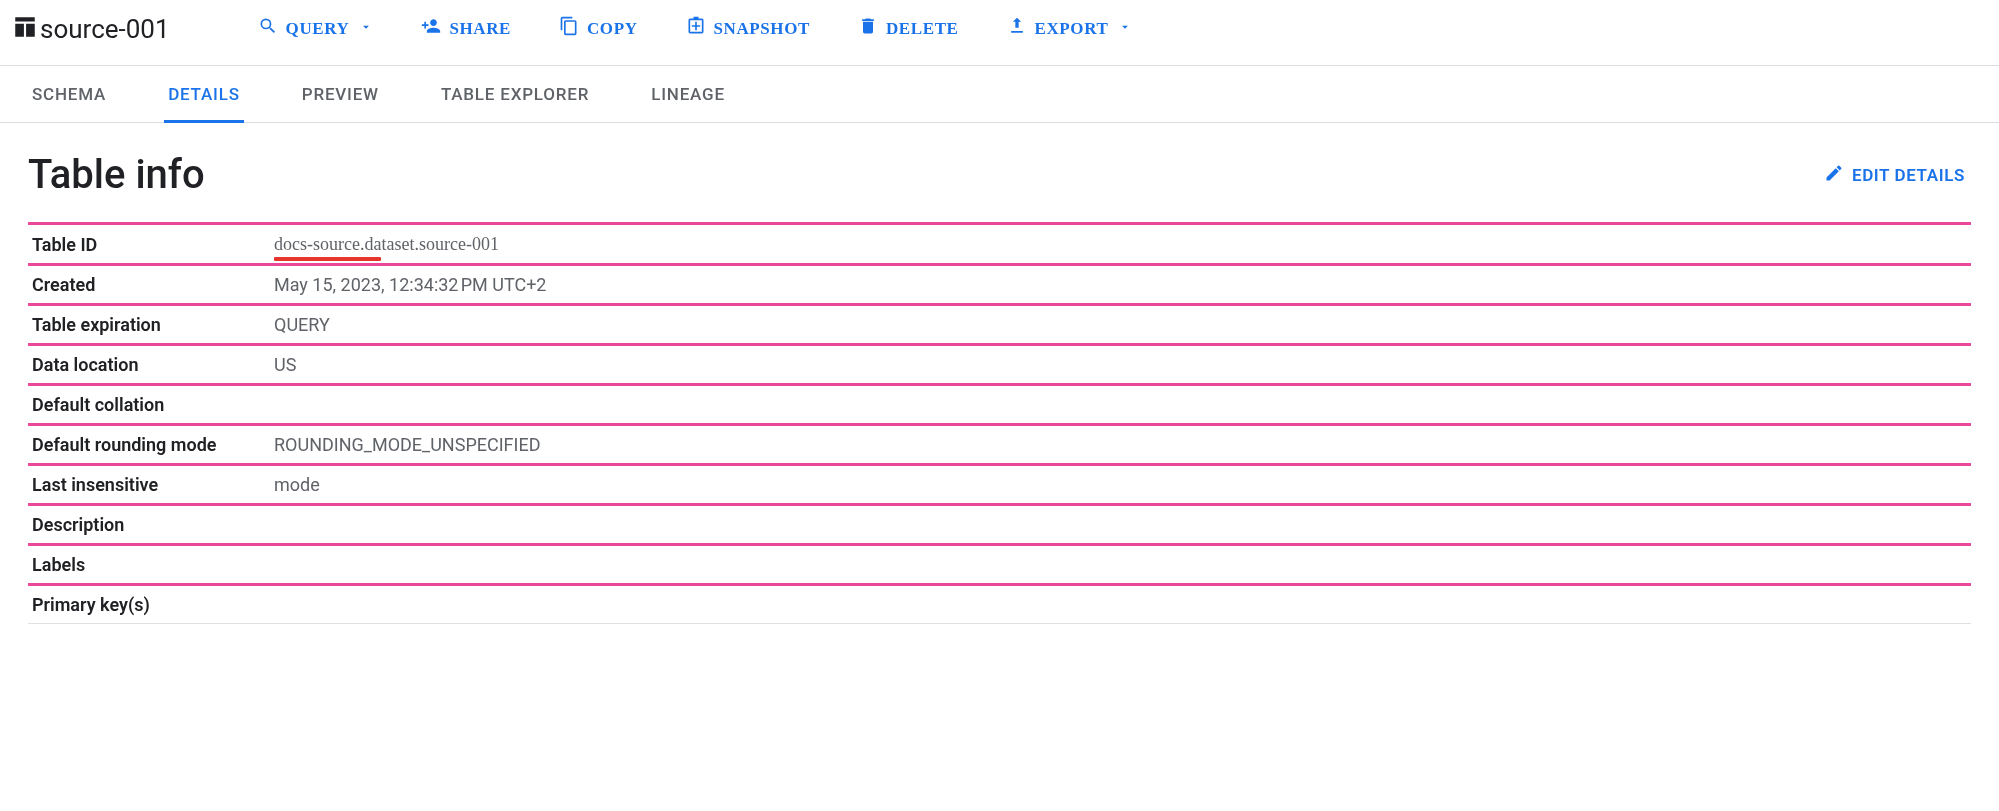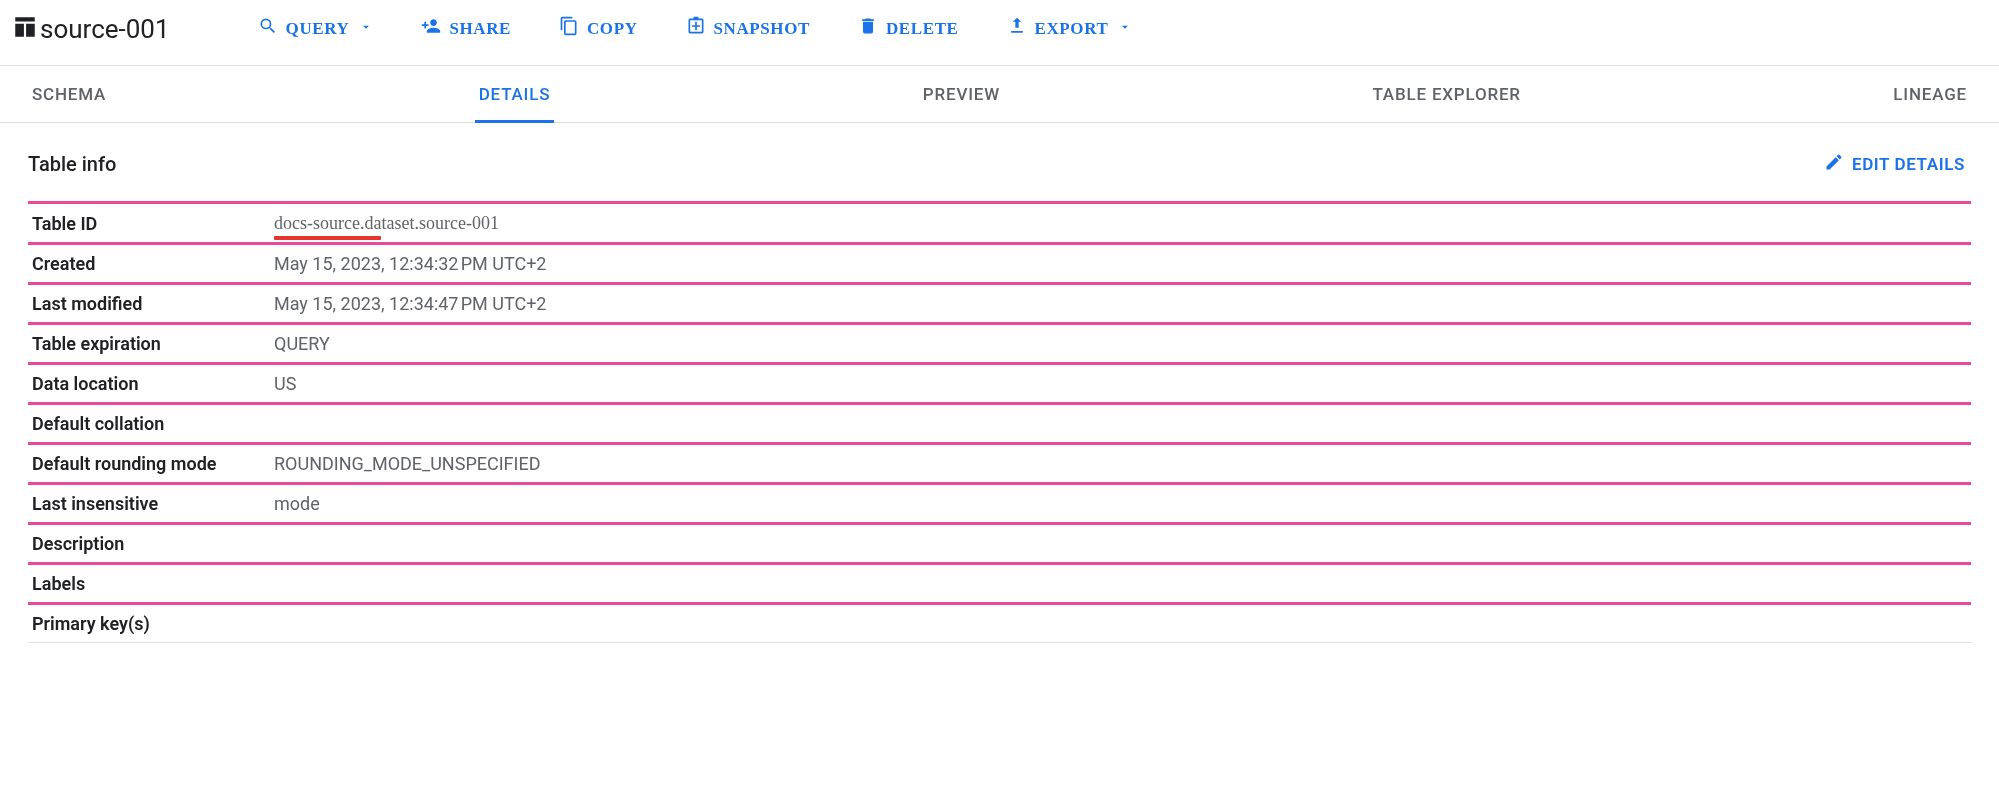--- a/index.html
+++ b/index.html
@@ -41,24 +41,23 @@
     font-size: 17px;
     letter-spacing: 0.6px;
     cursor: pointer;
     padding: 6px 2px;
     font-family: Liberation Serif, serif;
   }
   .action-btn svg { width: 20px; height: 20px; fill: #1a73e8; }
   .dropdown-arrow svg { width: 14px; height: 14px; fill: #1a73e8; margin-left: 2px;}
   .tabs {
     display: flex;
-    gap: 31px;
+    gap: 54px;
     padding: 0 28px;
     border-bottom: 1px solid #dadce0;
-    justify-content: space-between;
   }
   .tab {
     padding: 18px 4px 16px 4px;
     font-size: 17px;
     font-weight: 500;
     letter-spacing: 0.8px;
     color: #5f6368;
     cursor: pointer;
     border-bottom: 3px solid transparent;
     margin-bottom: -1px;
@@ -68,21 +67,21 @@
     border-bottom-color: #1a73e8;
   }
   .content { padding: 28px; }
   .section-header {
     display: flex;
     align-items: center;
     justify-content: space-between;
     margin-bottom: 24px;
   }
   .section-title {
-    font-size: 20px;
+    font-size: 40px;
     font-weight: 500;
     color: #202124;
   }
   .edit-btn {
     display: flex;
     align-items: center;
     gap: 8px;
     background: none;
     border: none;
     color: #1a73e8;
@@ -212,24 +211,20 @@
     <tbody>
         <tr class="info-row">
       <td class="info-label">Table ID</td>
       <td class="info-value"><span class="underline-red">docs-source.dataset.source-001</span></td>
     </tr>
     <tr class="info-row">
       <td class="info-label">Created</td>
       <td class="info-value">May 15, 2023, 12:34:32 PM UTC+2</td>
     </tr>
     <tr class="info-row">
-      <td class="info-label">Last modified</td>
-      <td class="info-value">May 15, 2023, 12:34:47 PM UTC+2</td>
-    </tr>
-    <tr class="info-row">
       <td class="info-label">Table expiration</td>
       <td class="info-value">QUERY</td>
     </tr>
     <tr class="info-row">
       <td class="info-label">Data location</td>
       <td class="info-value">US</td>
     </tr>
     <tr class="info-row">
       <td class="info-label">Default collation</td>
       <td class="info-value"></td>

